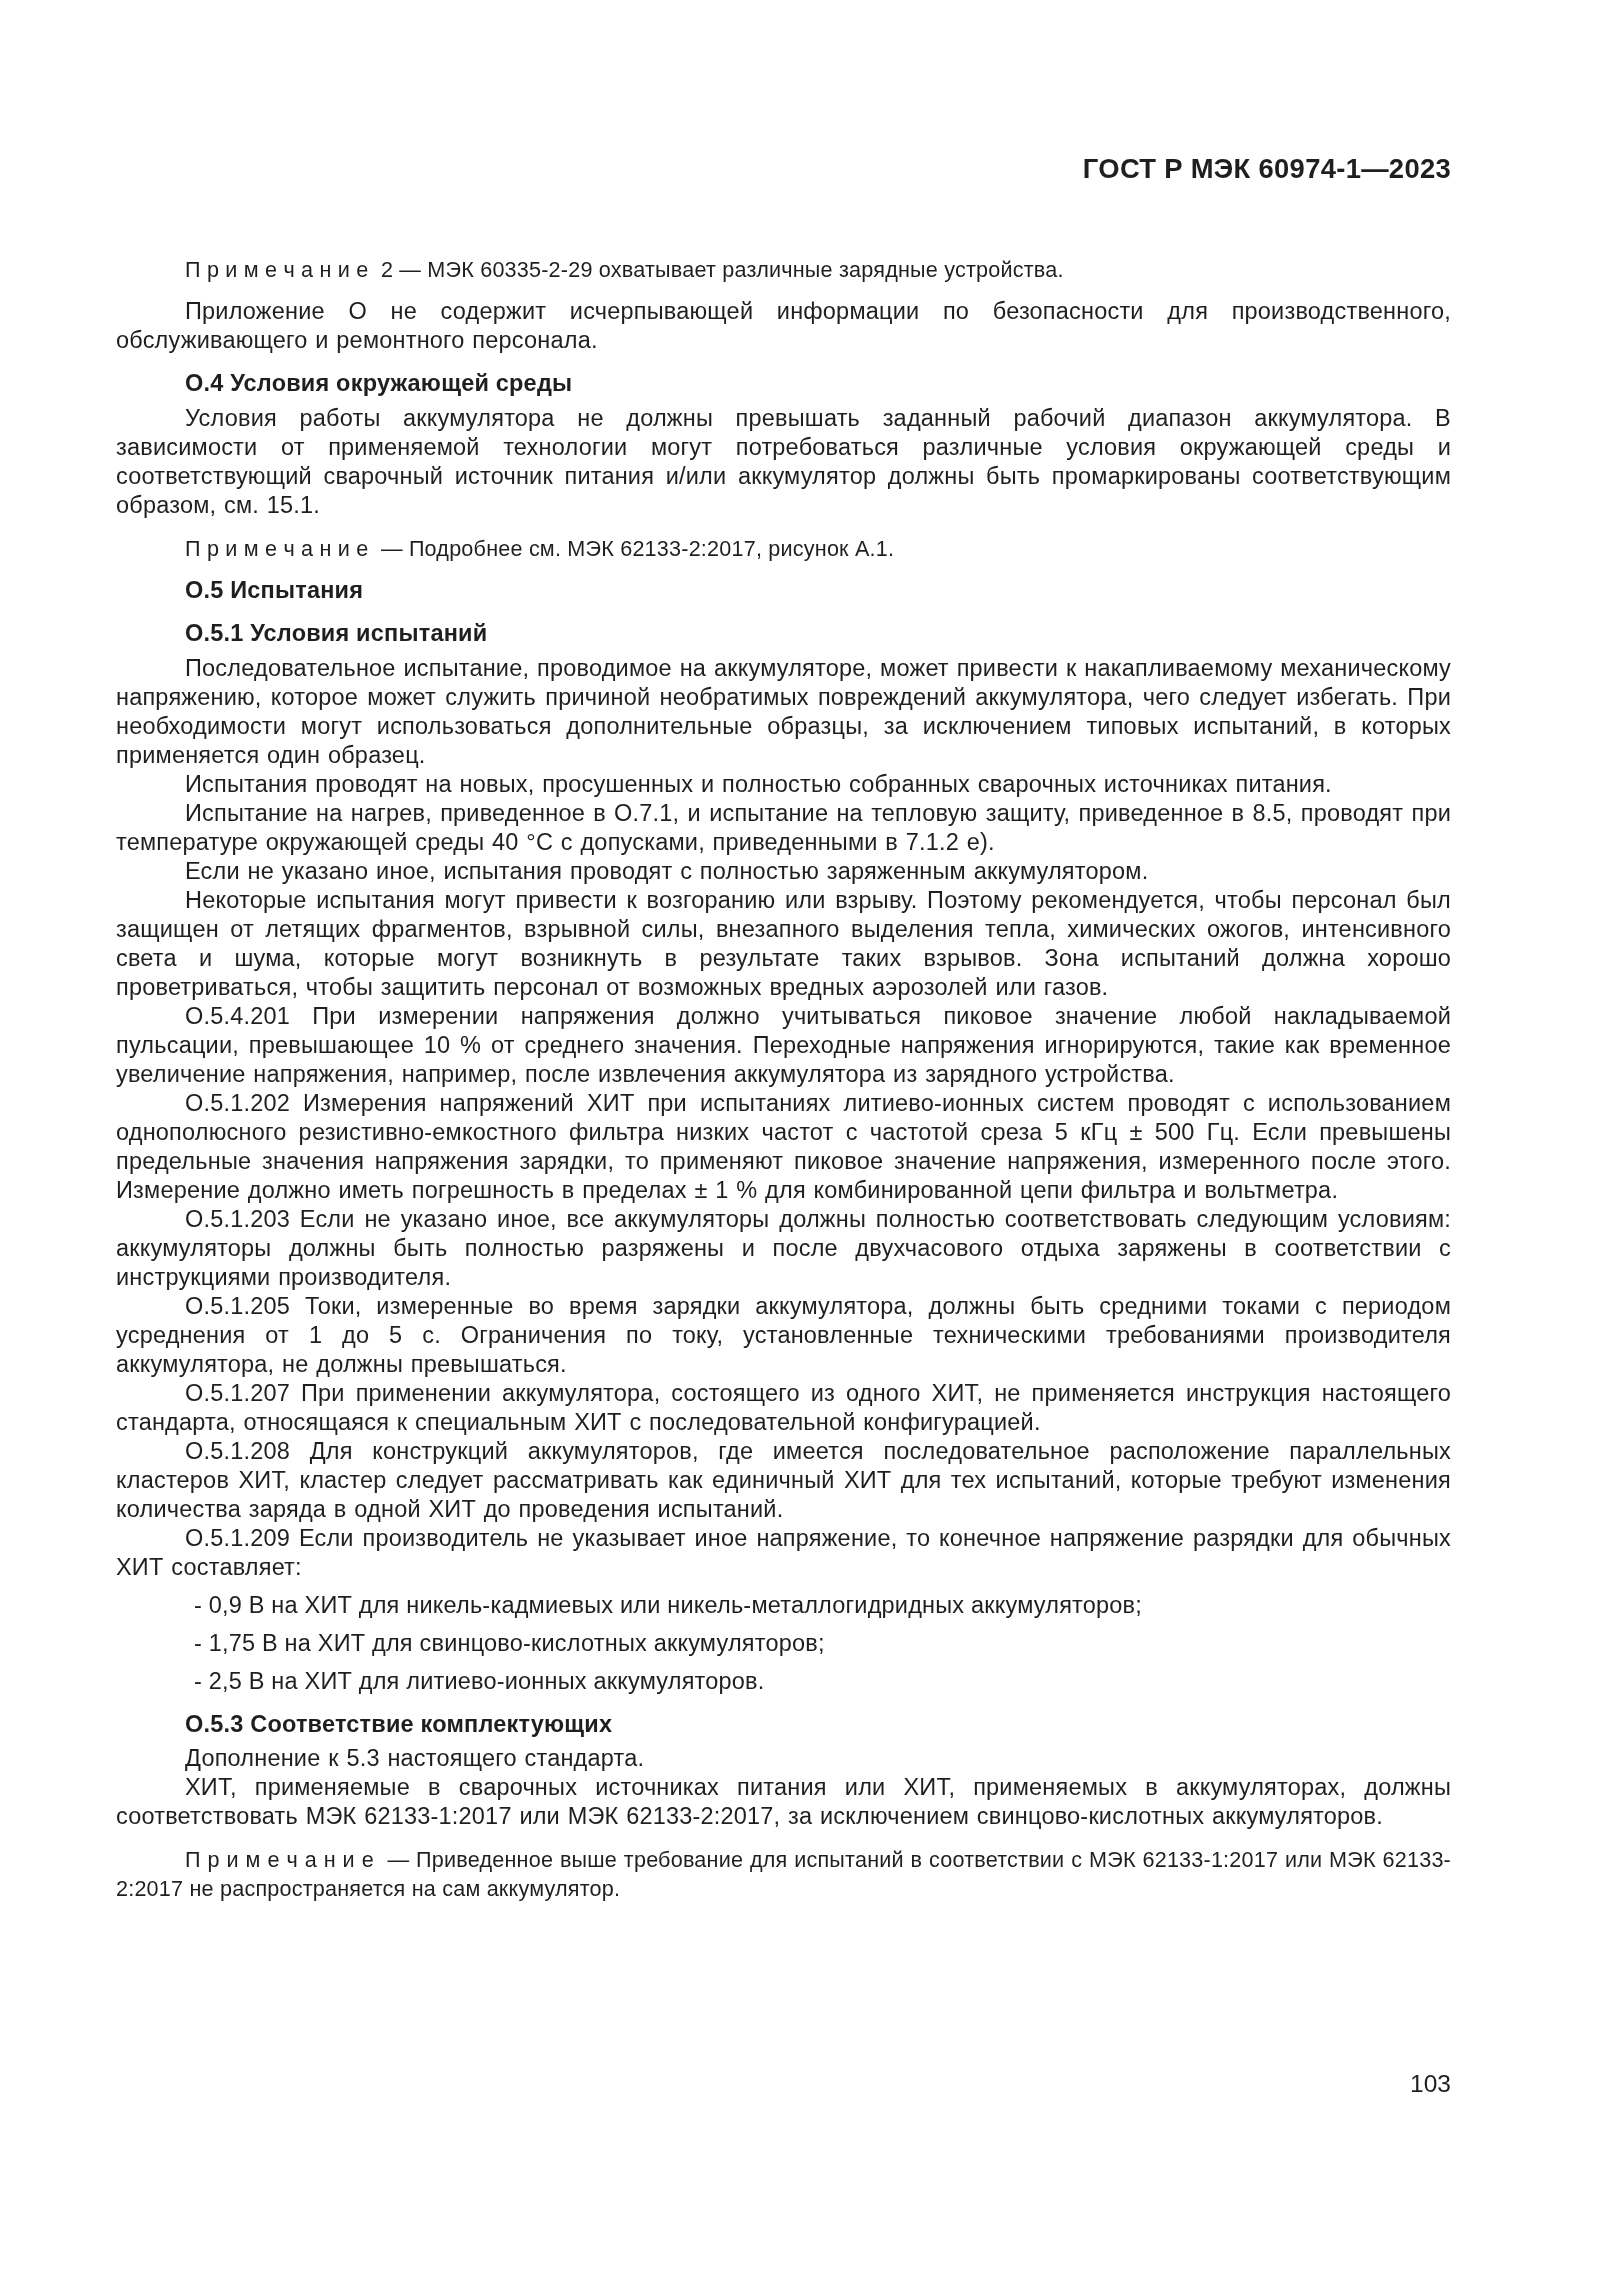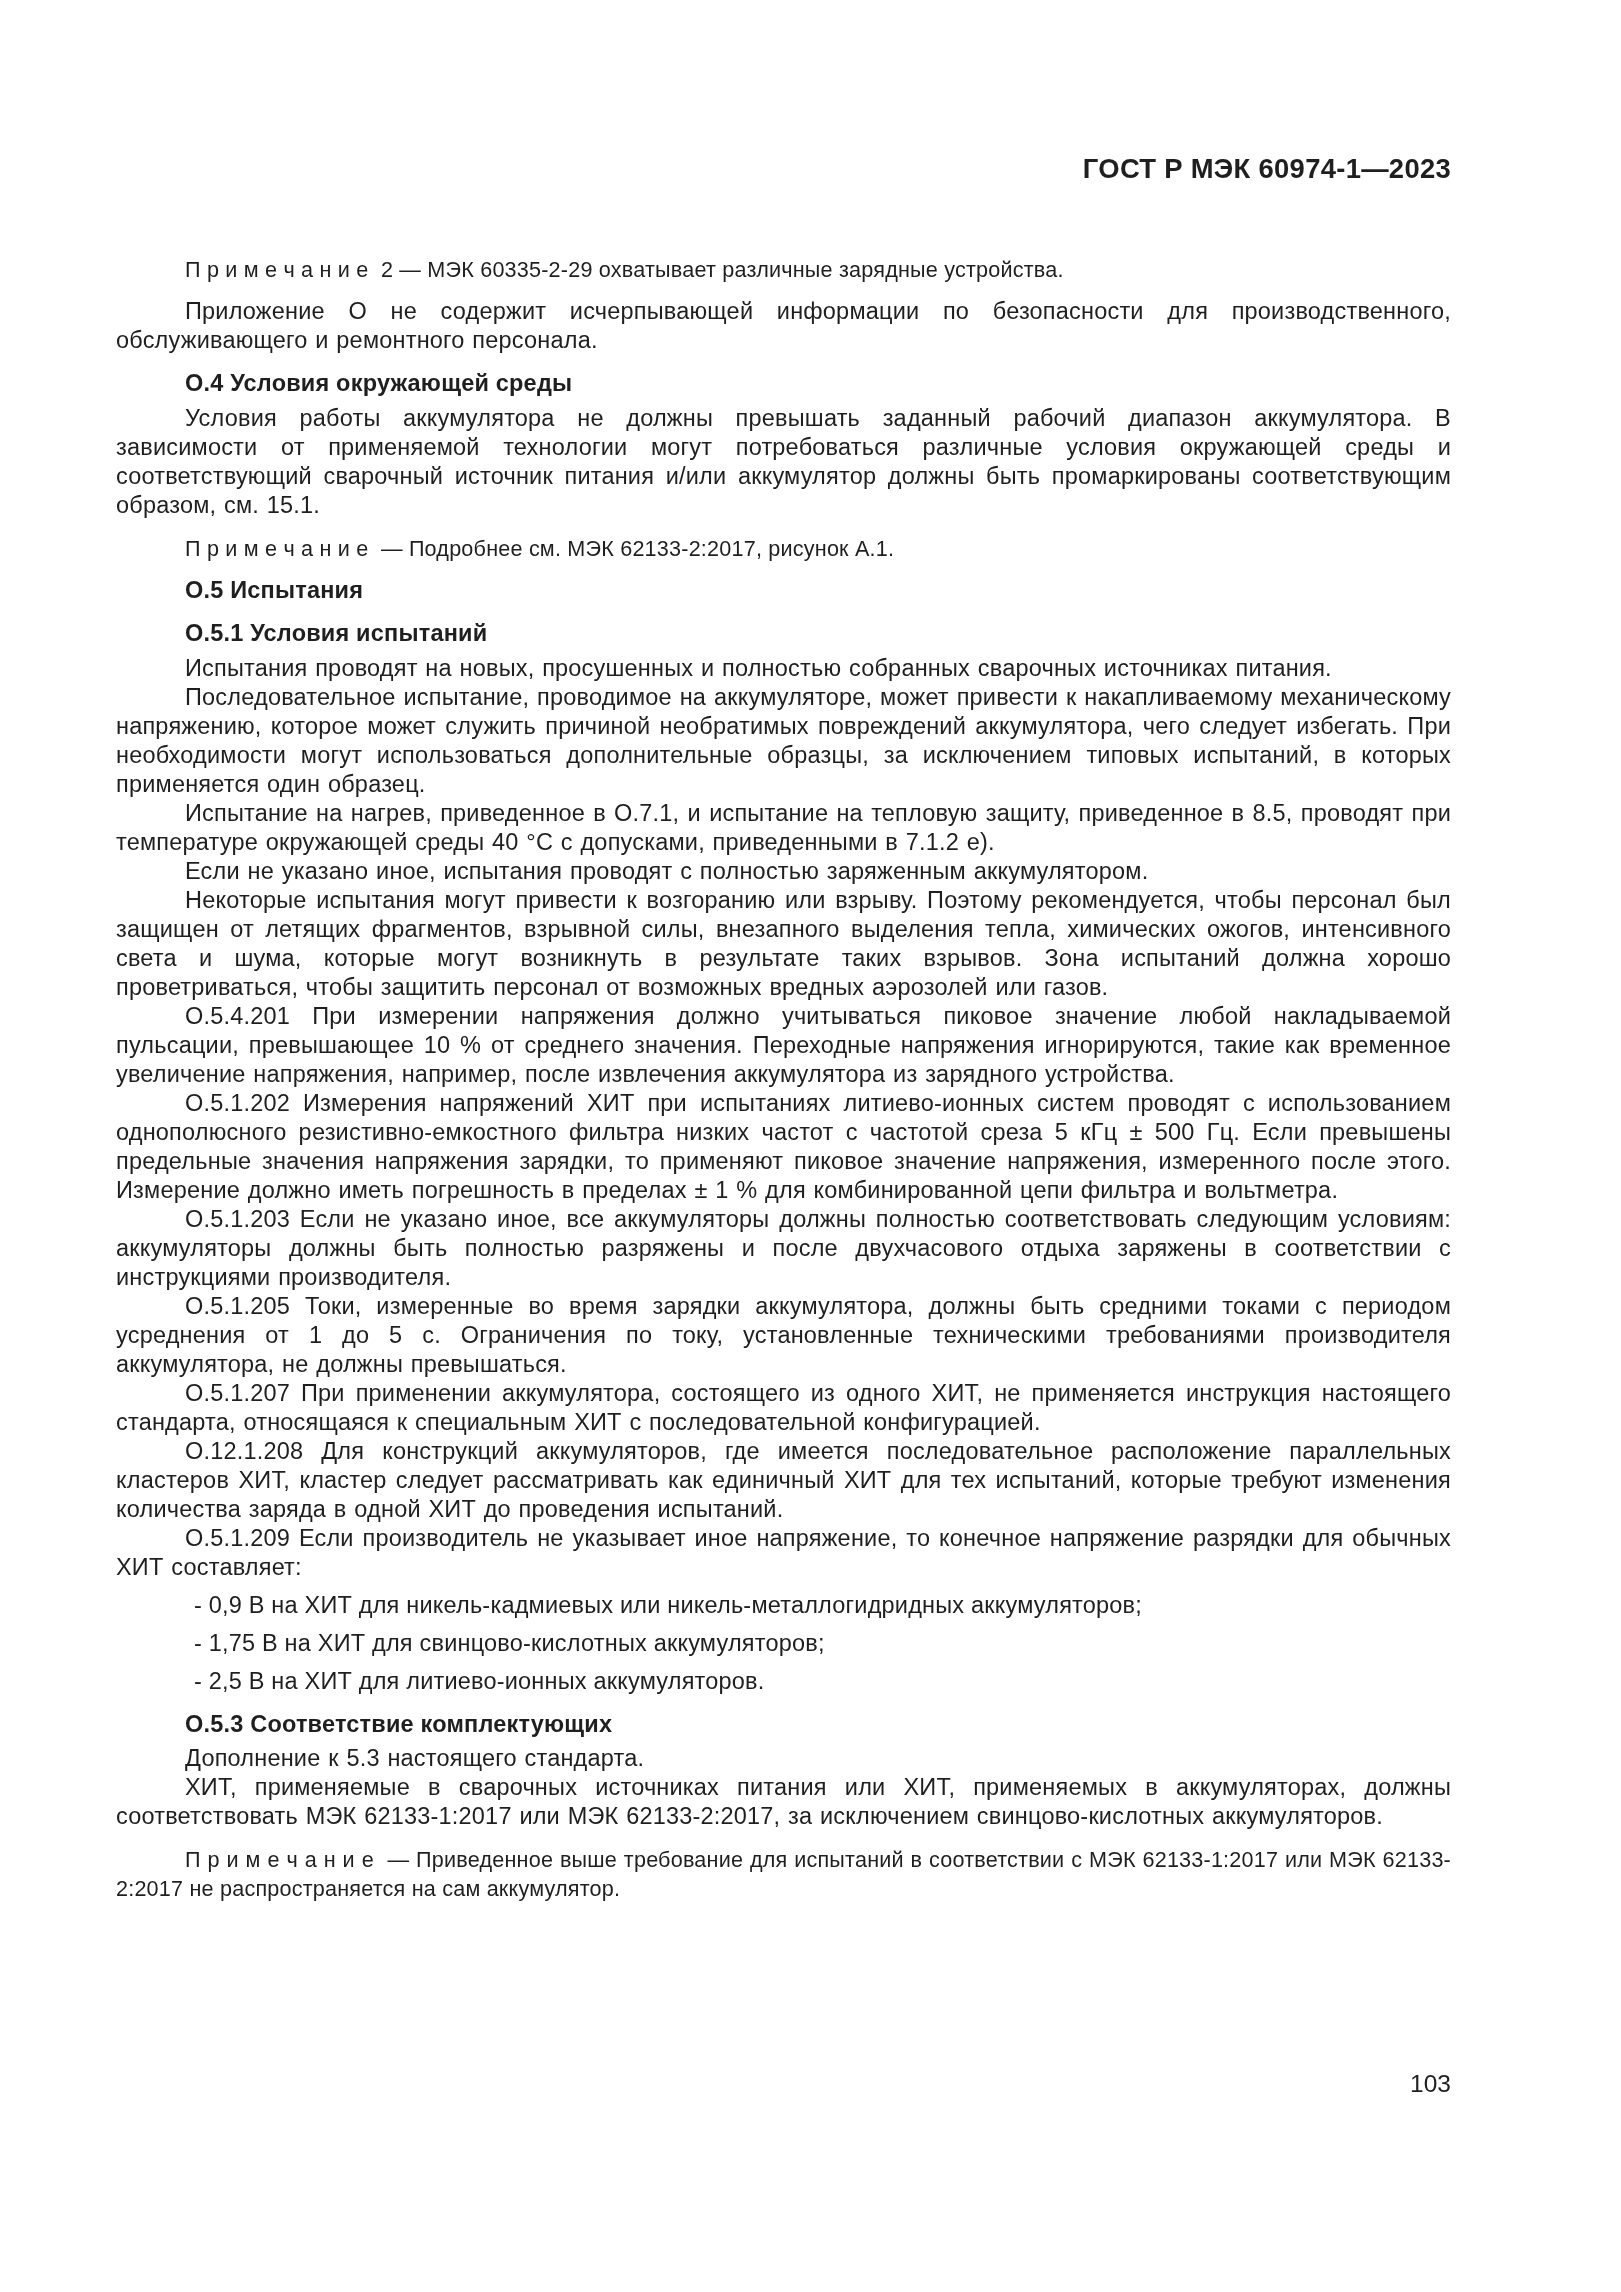--- a/index.html
+++ b/index.html
@@ -86,31 +86,31 @@
   <div class="page-header">ГОСТ Р МЭК 60974-1—2023</div>
 
   <div class="content">
     <p class="note">П р и м е ч а н и е&nbsp;&nbsp;2 — МЭК 60335-2-29 охватывает различные зарядные устройства.</p>
     <p class="p">Приложение О не содержит исчерпывающей информации по безопасности для производственного, обслуживающего и ремонтного персонала.</p>
     <p class="h">О.4 Условия окружающей среды</p>
     <p class="p">Условия работы аккумулятора не должны превышать заданный рабочий диапазон аккумулятора. В зависимости от применяемой технологии могут потребоваться различные условия окружающей среды и соответствующий сварочный источник питания и/или аккумулятор должны быть промаркированы соответствующим образом, см. 15.1.</p>
     <p class="note">П р и м е ч а н и е&nbsp;&nbsp;— Подробнее см. МЭК 62133-2:2017, рисунок А.1.</p>
     <p class="h">О.5 Испытания</p>
     <p class="h">О.5.1 Условия испытаний</p>
+    <p class="p">Последовательное испытание, проводимое на аккумуляторе, может привести к накапливаемому механическому напряжению, которое может служить причиной необратимых повреждений аккумулятора, чего следует избегать. При необходимости могут использоваться дополнительные образцы, за исключением типовых испытаний, в которых применяется один образец.</p>
     <p class="p">Испытания проводят на новых, просушенных и полностью собранных сварочных источниках питания.</p>
-    <p class="p">Последовательное испытание, проводимое на аккумуляторе, может привести к накапливаемому механическому напряжению, которое может служить причиной необратимых повреждений аккумулятора, чего следует избегать. При необходимости могут использоваться дополнительные образцы, за исключением типовых испытаний, в которых применяется один образец.</p>
     <p class="p">Испытание на нагрев, приведенное в О.7.1, и испытание на тепловую защиту, приведенное в 8.5, проводят при температуре окружающей среды 40 °С с допусками, приведенными в 7.1.2 е).</p>
     <p class="p">Если не указано иное, испытания проводят с полностью заряженным аккумулятором.</p>
     <p class="p">Некоторые испытания могут привести к возгоранию или взрыву. Поэтому рекомендуется, чтобы персонал был защищен от летящих фрагментов, взрывной силы, внезапного выделения тепла, химических ожогов, интенсивного света и шума, которые могут возникнуть в результате таких взрывов. Зона испытаний должна хорошо проветриваться, чтобы защитить персонал от возможных вредных аэрозолей или газов.</p>
     <p class="p">О.5.4.201 При измерении напряжения должно учитываться пиковое значение любой накладываемой пульсации, превышающее 10 % от среднего значения. Переходные напряжения игнорируются, такие как временное увеличение напряжения, например, после извлечения аккумулятора из зарядного устройства.</p>
     <p class="p">О.5.1.202 Измерения напряжений ХИТ при испытаниях литиево-ионных систем проводят с использованием однополюсного резистивно-емкостного фильтра низких частот с частотой среза 5 кГц ± 500 Гц. Если превышены предельные значения напряжения зарядки, то применяют пиковое значение напряжения, измеренного после этого. Измерение должно иметь погрешность в пределах ± 1 % для комбинированной цепи фильтра и вольтметра.</p>
     <p class="p">О.5.1.203 Если не указано иное, все аккумуляторы должны полностью соответствовать следующим условиям: аккумуляторы должны быть полностью разряжены и после двухчасового отдыха заряжены в соответствии с инструкциями производителя.</p>
     <p class="p">О.5.1.205 Токи, измеренные во время зарядки аккумулятора, должны быть средними токами с периодом усреднения от 1 до 5 с. Ограничения по току, установленные техническими требованиями производителя аккумулятора, не должны превышаться.</p>
     <p class="p">О.5.1.207 При применении аккумулятора, состоящего из одного ХИТ, не применяется инструкция настоящего стандарта, относящаяся к специальным ХИТ с последовательной конфигурацией.</p>
-    <p class="p">О.12.1.208 Для конструкций аккумуляторов, где имеется последовательное расположение параллельных кластеров ХИТ, кластер следует рассматривать как единичный ХИТ для тех испытаний, которые требуют изменения количества заряда в одной ХИТ до проведения испытаний.</p>
+    <p class="p">О.5.1.208 Для конструкций аккумуляторов, где имеется последовательное расположение параллельных кластеров ХИТ, кластер следует рассматривать как единичный ХИТ для тех испытаний, которые требуют изменения количества заряда в одной ХИТ до проведения испытаний.</p>
     <p class="p">О.5.1.209 Если производитель не указывает иное напряжение, то конечное напряжение разрядки для обычных ХИТ составляет:</p>
     <p class="li">- 0,9 В на ХИТ для никель-кадмиевых или никель-металлогидридных аккумуляторов;</p>
     <p class="li">- 1,75 В на ХИТ для свинцово-кислотных аккумуляторов;</p>
     <p class="li">- 2,5 В на ХИТ для литиево-ионных аккумуляторов.</p>
     <p class="h">О.5.3 Соответствие комплектующих</p>
     <p class="p">Дополнение к 5.3 настоящего стандарта.</p>
     <p class="p">ХИТ, применяемые в сварочных источниках питания или ХИТ, применяемых в аккумуляторах, должны соответствовать МЭК 62133-1:2017 или МЭК 62133-2:2017, за исключением свинцово-кислотных аккумуляторов.</p>
     <p class="note">П р и м е ч а н и е&nbsp;&nbsp;— Приведенное выше требование для испытаний в соответствии с МЭК 62133-1:2017 или МЭК 62133-2:2017 не распространяется на сам аккумулятор.</p>
   </div>
 

